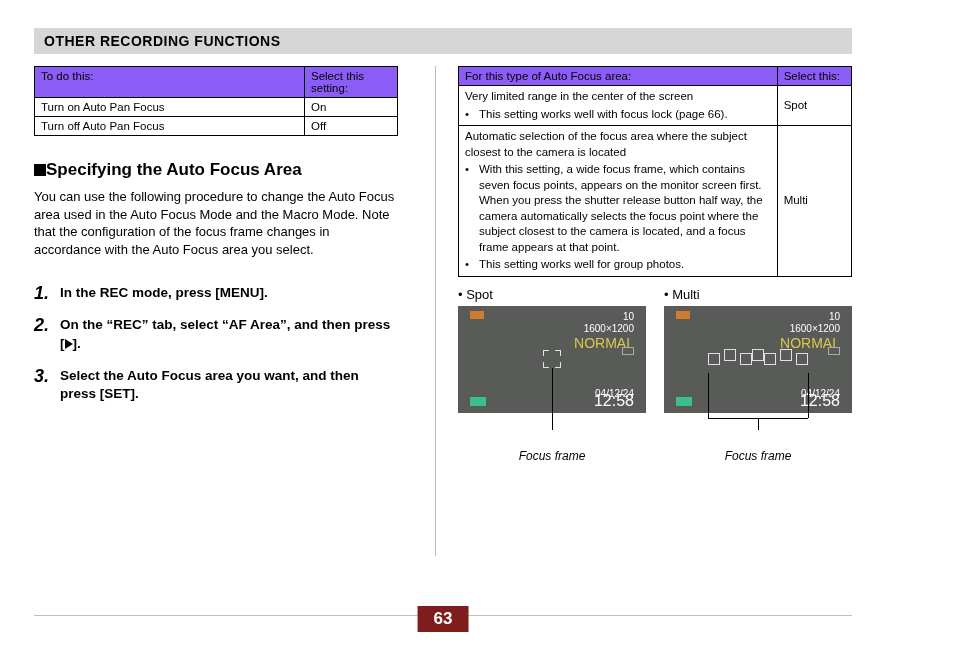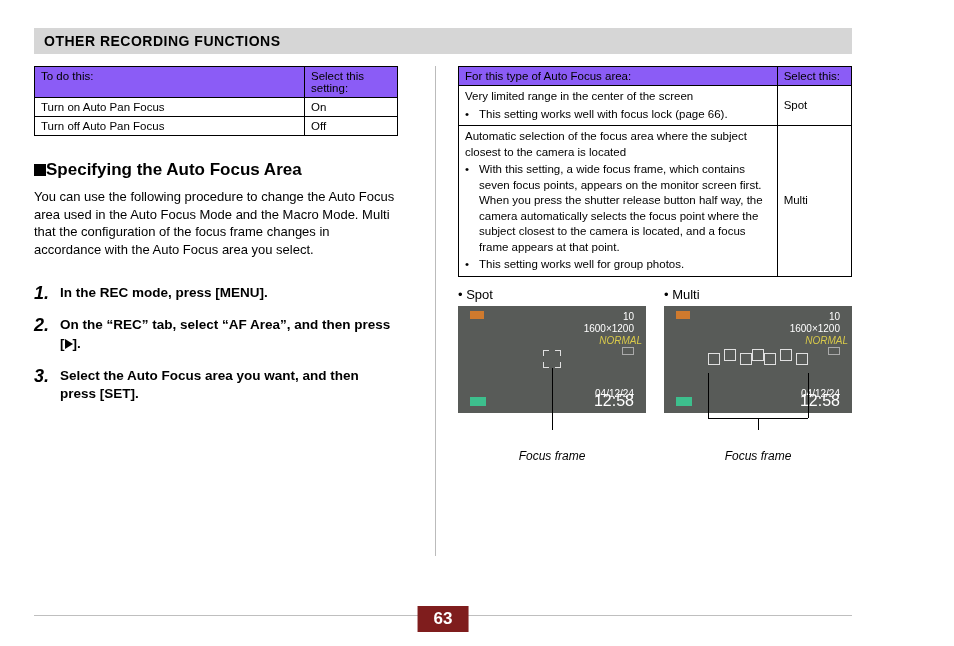--- a/index.html
+++ b/index.html
@@ -26,21 +26,21 @@
   .r-tbl td { line-height: 1.35; }
   .ind-bullet { display: flex; margin-top: 2px; }
   .ind-bullet .dot { width: 10px; text-align: left; }
   .ind-bullet .btxt { flex: 1; padding-left: 4px; }
   .screens-row { display: flex; gap: 18px; margin-top: 10px; }
   .sblock { width: 188px; }
   .slabel { font-size: 13px; margin-bottom: 4px; }
   .screen { position: relative; width: 188px; height: 107px; background: #585b58; }
   .sc-top-num { position: absolute; top: 5px; right: 12px; font-size: 10px; color: #fff; }
   .sc-res { position: absolute; top: 17px; right: 12px; font-size: 10px; color: #fff; }
-  .sc-norm { position: absolute; top: 29px; right: 4px; font-size: 10px; color: #d8c94a; font-style: italic; }
+  .sc-norm { position: absolute; top: 29px; right: 12px; font-size: 14px; color: #d8c94a; }
   .sc-card { position: absolute; top: 41px; right: 12px; width: 12px; height: 8px; border: 1px solid #aaa; }
   .sc-batt { position: absolute; top: 5px; left: 12px; width: 14px; height: 8px; background: #cf7a2e; }
   .sc-batt-l { position: absolute; bottom: 7px; left: 12px; width: 16px; height: 9px; background: #3dbf8d; }
   .sc-date { position: absolute; bottom: 14px; right: 12px; font-size: 10px; color: #fff; }
   .sc-time { position: absolute; bottom: 3px; right: 12px; font-size: 16px; color: #fff; }
   .sc-center { position: absolute; top: 50%; left: 50%; transform: translate(-50%,-50%); }
   .corners { position: relative; width: 18px; height: 18px; }
   .c-tl, .c-tr, .c-bl, .c-br { position: absolute; width: 6px; height: 6px; border: 1.5px solid #e0e0e0; }
   .c-tl { top:0; left:0; border-right:none; border-bottom:none; }
   .c-tr { top:0; right:0; border-left:none; border-bottom:none; }
@@ -81,21 +81,21 @@
           <td>Turn off Auto Pan Focus</td>
           <td>Off</td>
         </tr>
       </tbody>
         </table>
 
       <div class="section-title">
         <span class="black-square"></span>
         <span>Specifying the Auto Focus Area</span>
       </div>
-      <div class="para">You can use the following procedure to change the Auto Focus area used in the Auto Focus Mode and the Macro Mode. Multi that the configuration of the focus frame changes in accordance with the Auto Focus area you select.</div>
+      <div class="para">You can use the following procedure to change the Auto Focus area used in the Auto Focus Mode and the Macro Mode. Note that the configuration of the focus frame changes in accordance with the Auto Focus area you select.</div>
 
       <div class="steps">
         <div class="step">
           <div class="num">1.</div>
           <div class="txt">In the REC mode, press [MENU].</div>
         </div>
         <div class="step">
           <div class="num">2.</div>
           <div class="txt">
             <span>On the “REC” tab, select “AF Area”, and then press </span>[<span class="tri"></span>].

